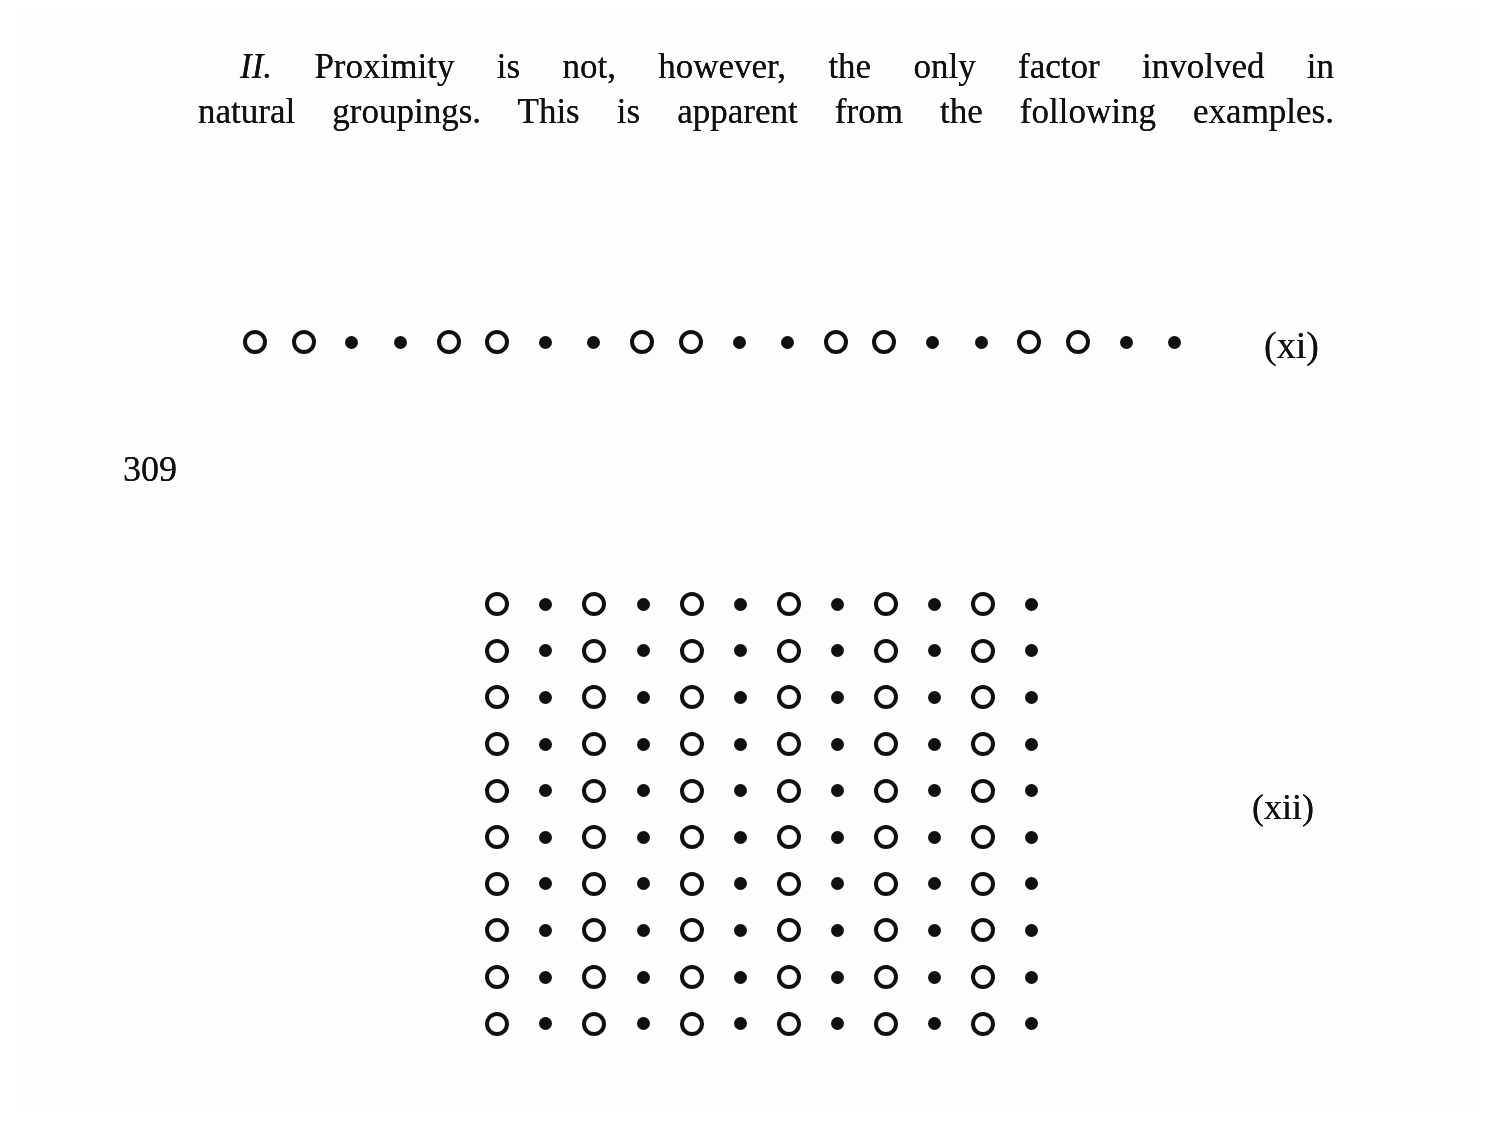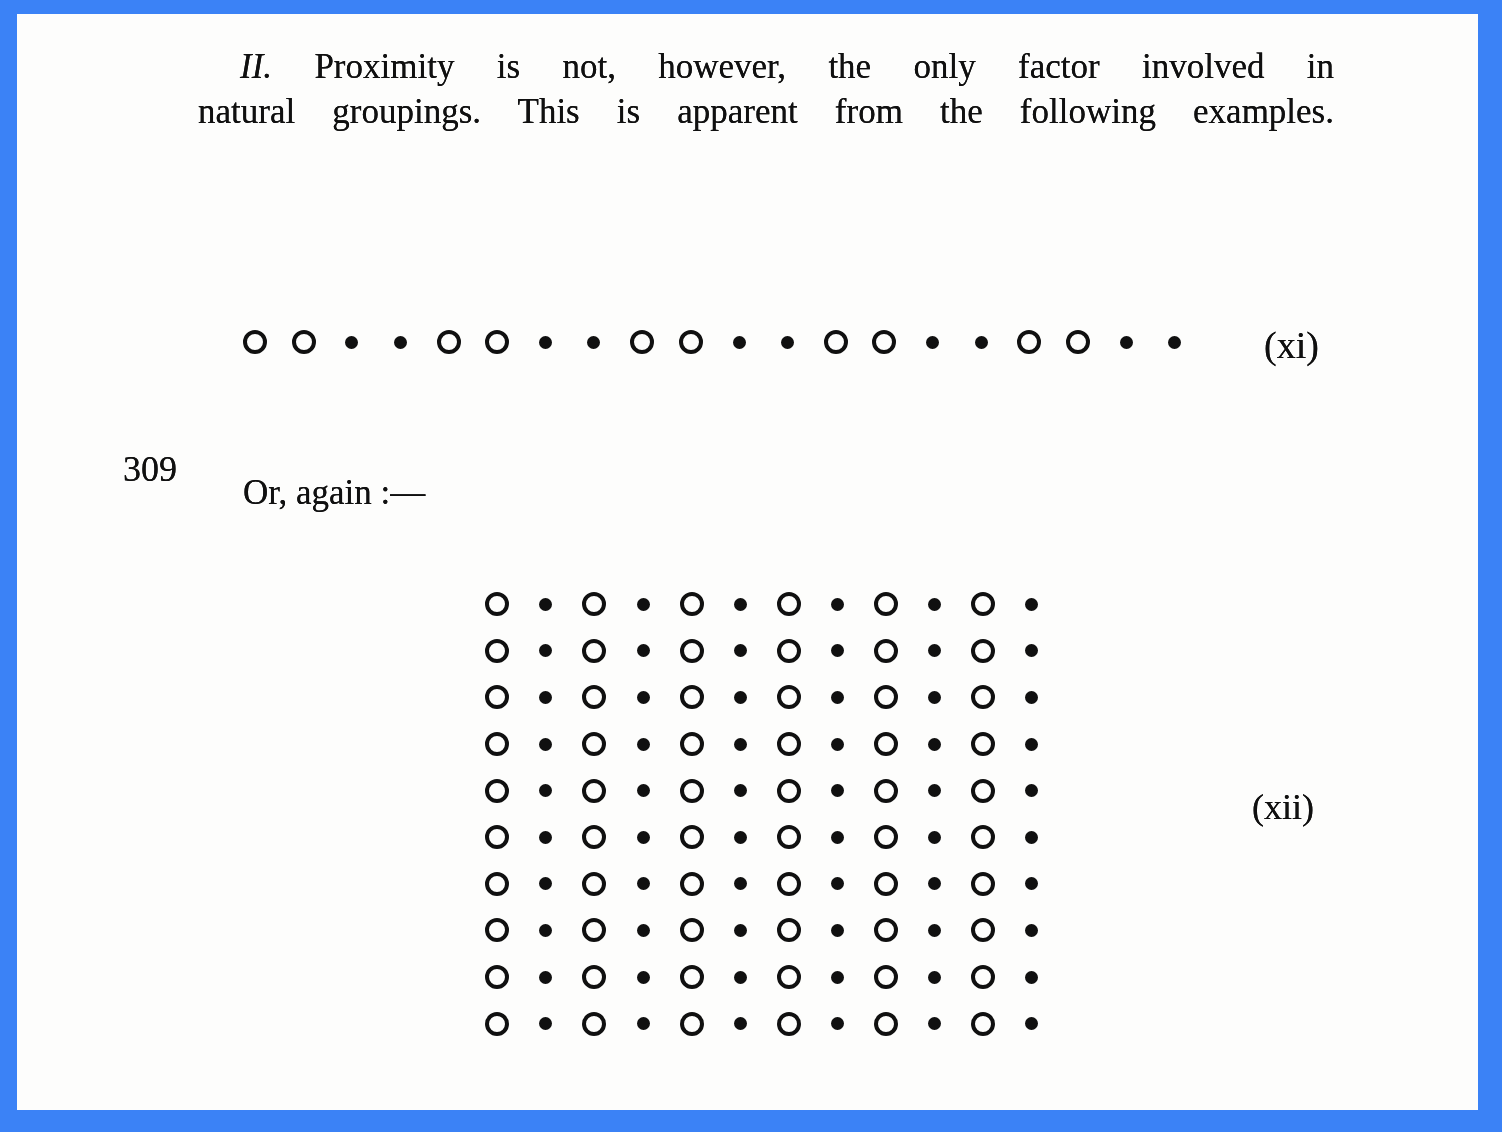--- a/index.html
+++ b/index.html
@@ -4,21 +4,21 @@
 <style>
   html, body {
     margin: 0;
     padding: 0;
     background: #000;
   }
   .canvas {
     position: relative;
     width: 1502px;
     height: 1132px;
-    background: #3b82f6;
+    background: #ffffff;
     overflow: hidden;
     font-family: "Liberation Serif", serif;
   }
   .page {
     position: absolute;
     left: 17px;
     top: 14px;
     right: 24px;
     bottom: 22px;
     background: #fdfdfc;
@@ -204,21 +204,20 @@
       <span class="dotcell">
         <span class="dot filled"></span>
       </span>
       <span class="dotcell">
         <span class="dot filled"></span>
       </span>
     </div>
   <div class="fig-xi-label ink">(xi)</div>
 
   <div class="margin-number ink">309</div>
-  <div class="interlude ink">Or, again :—</div>
 
   <div class="fig-xii-grid">
       <span class="dotcell">
         <span class="dot open"></span>
       </span>
       <span class="dotcell">
         <span class="dot filled"></span>
       </span>
       <span class="dotcell">
         <span class="dot open"></span>

